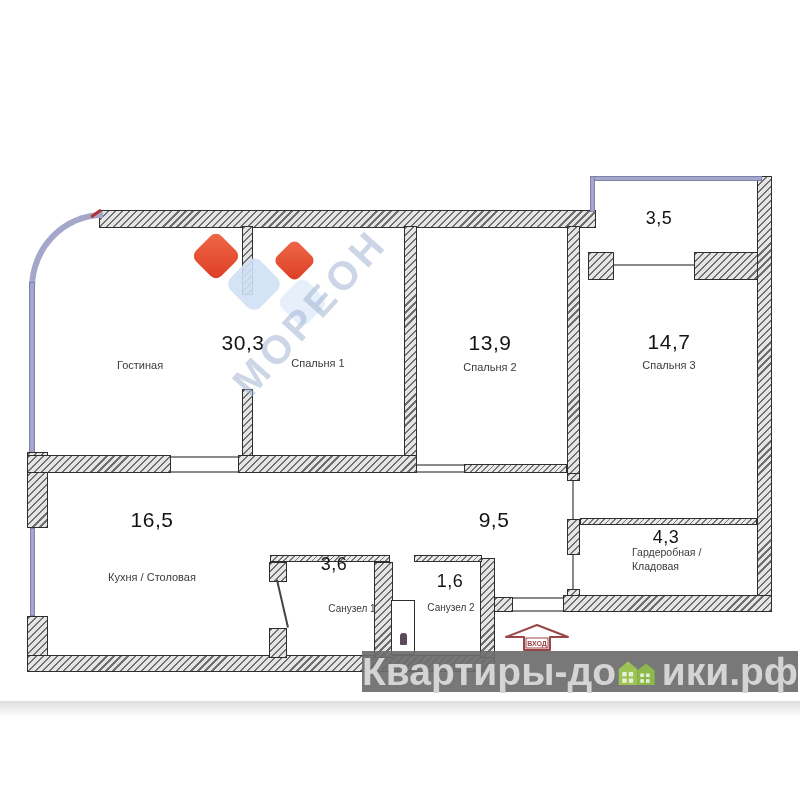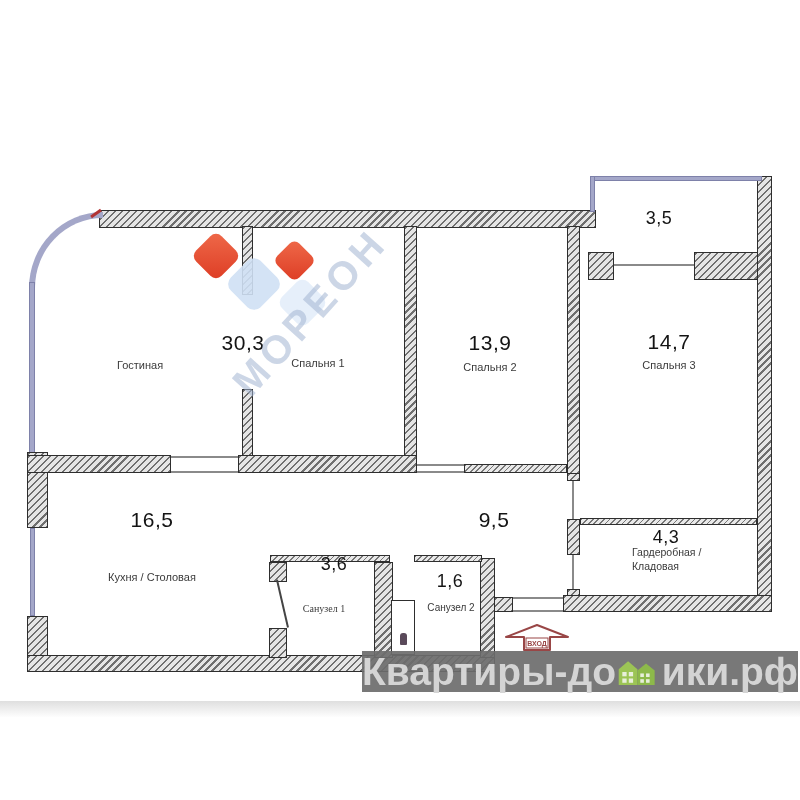--- a/index.html
+++ b/index.html
@@ -139,21 +139,21 @@
   <span class="roomname" style="left:669px;top:365px;">Спальня 3</span>
 
   <span class="area small" style="left:659px;top:218px;">3,5</span>
 
   <span class="area" style="left:152px;top:520px;">16,5</span>
   <span class="roomname" style="left:152px;top:577px;">Кухня / Столовая</span>
 
   <span class="area" style="left:494px;top:520px;">9,5</span>
 
   <span class="area small" style="left:334px;top:564px;">3,6</span>
-  <span class="roomname small" style="left:324px;top:608px;font-family:Liberation Serif, serif;">Санузел 1</span>
+  <span class="roomname small" style="left:352px;top:608px;">Санузел 1</span>
 
   <span class="area small" style="left:450px;top:581px;">1,6</span>
   <span class="roomname small" style="left:451px;top:607px;">Санузел 2</span>
 
   <span class="area small" style="left:666px;top:537px;">4,3</span>
   <div class="wardrobe-label">
     <div>Гардеробная /</div>
     <div>Кладовая</div>
   </div>
 

